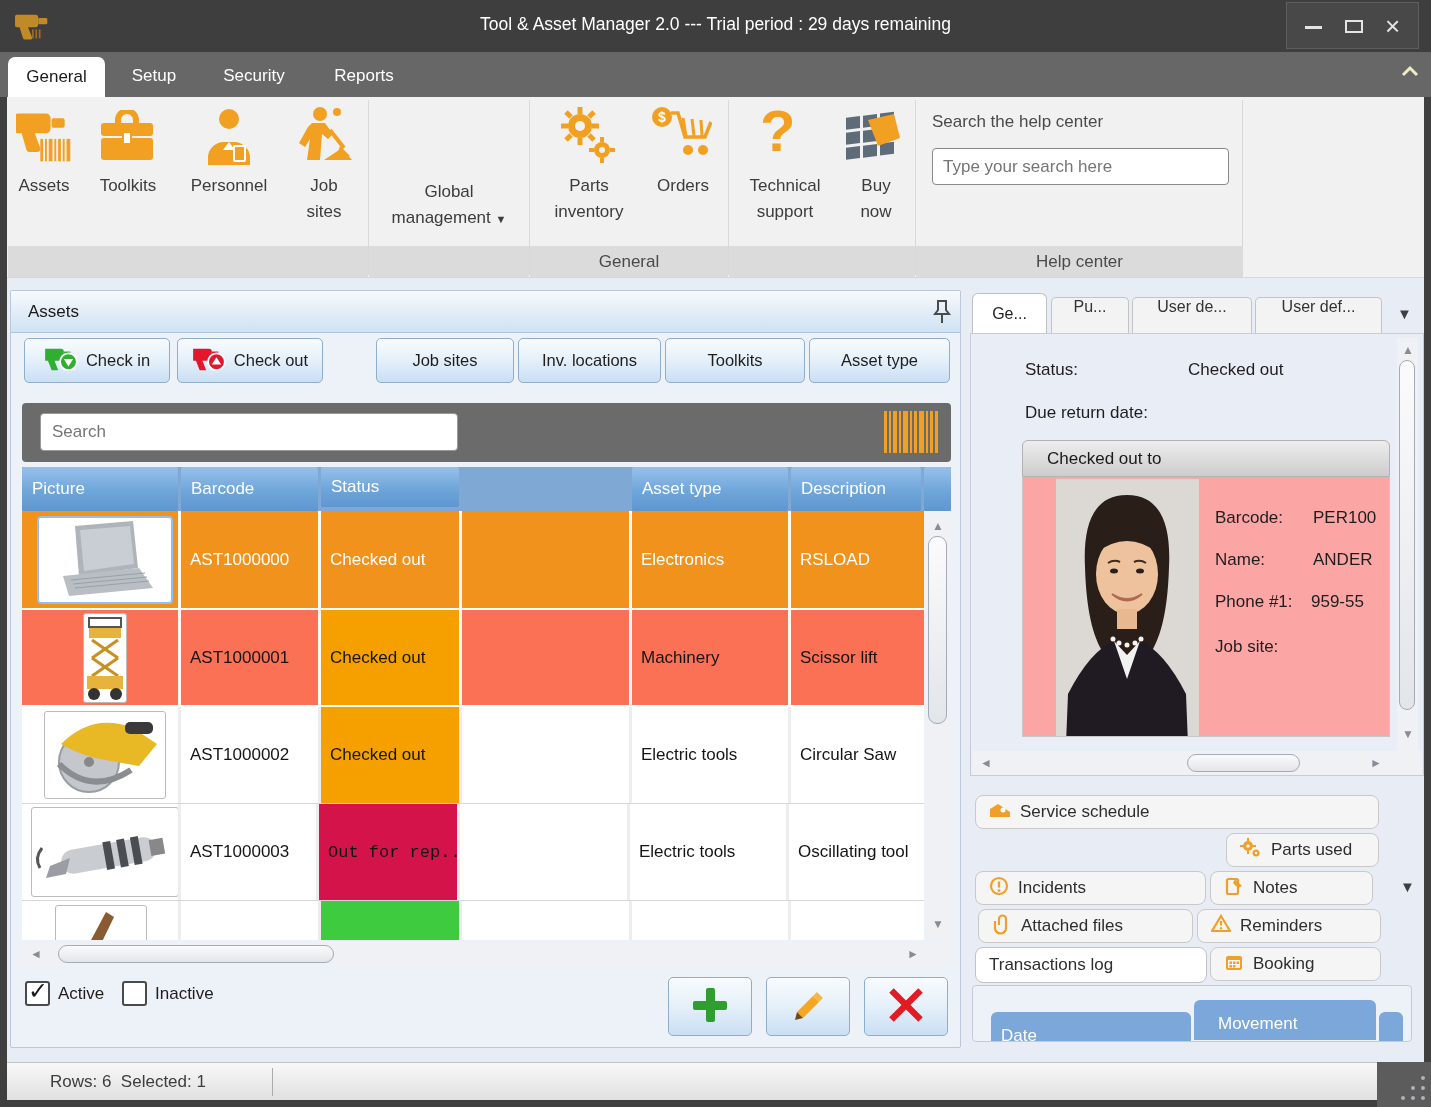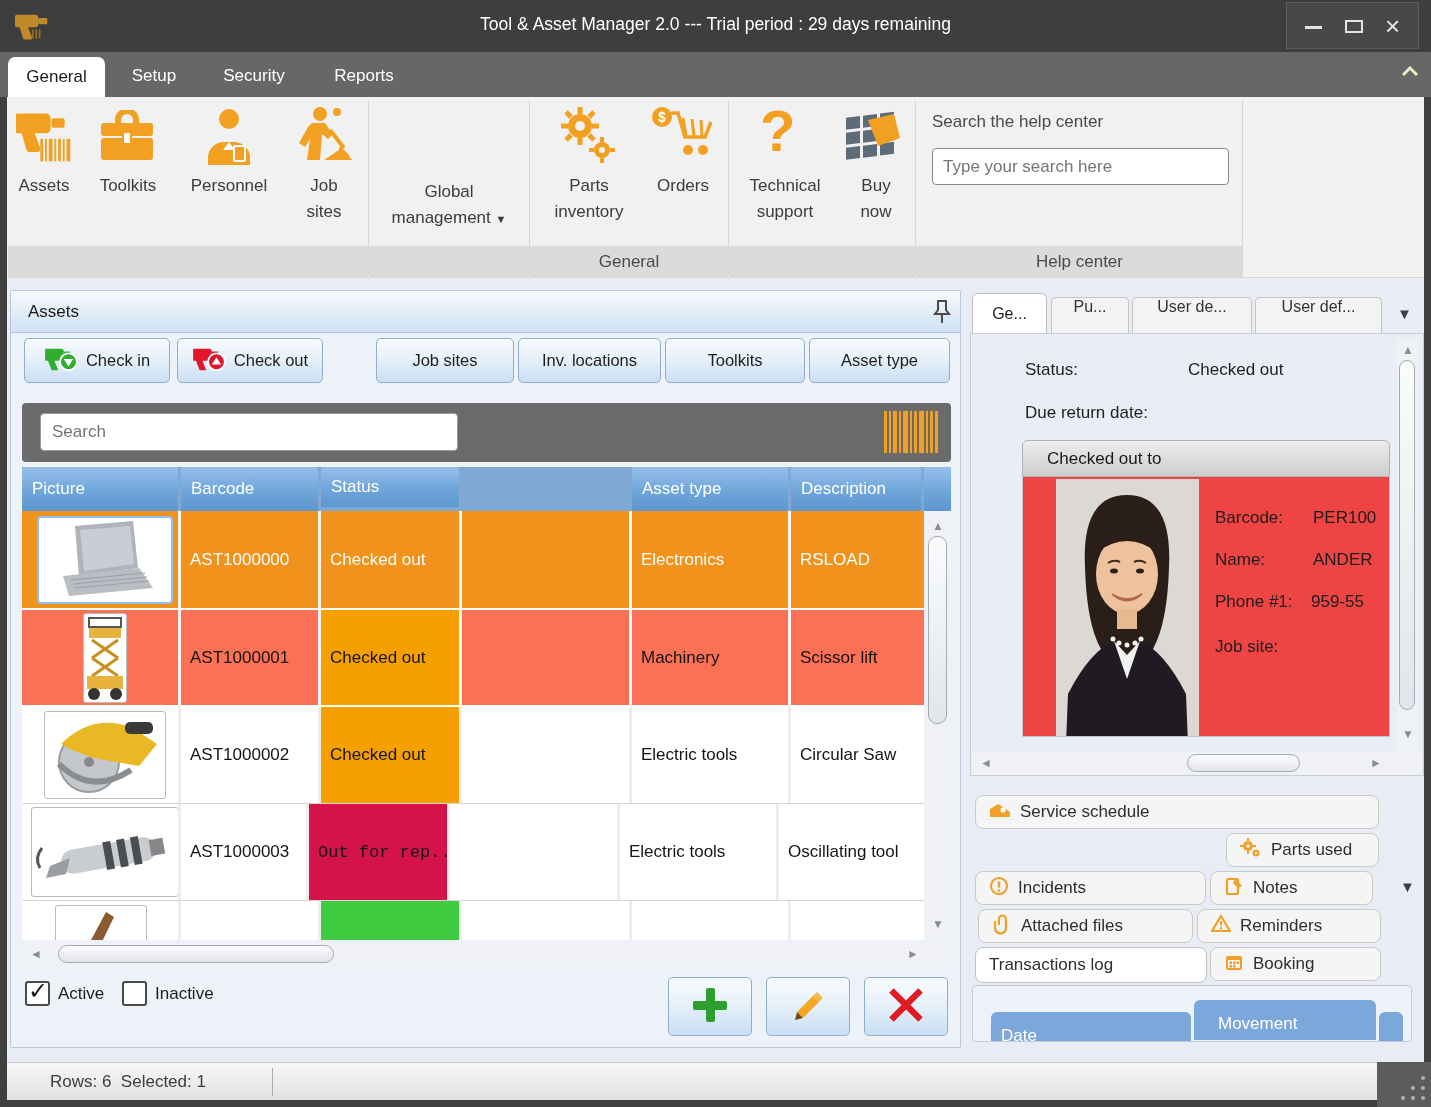--- a/index.html
+++ b/index.html
@@ -367,21 +367,21 @@
                 <rect x="72" y="34" width="8" height="28" fill="#4A4E52"></rect>
                 <rect x="86" y="34" width="8" height="28" fill="#4A4E52"></rect>
                 <rect x="100" y="34" width="8" height="28" fill="#4A4E52"></rect>
                 <rect x="118" y="40" width="14" height="16" fill="#888"></rect>
               </g>
               <polygon points="18,58 38,50 34,66 14,70" fill="#9A9EA2"></polygon>
               <path d="M10,40 Q2,50 8,60" stroke="#555" stroke-width="3" fill="none"></path>
             </svg>
         </span>
       </div>
-      <div class="tcell sepw" style="width:128px;">AST1000003</div>
+      <div class="tcell sepw" style="width:138px;">AST1000003</div>
       <div class="tcell sepw" style="width: 141px; background-color: rgb(213, 19, 75); font-family: Liberation Mono, monospace;">Out for rep...</div>
       <div class="tcell sepw" style="width:170px;"></div>
       <div class="tcell sepw" style="width:159px;">Electric tools</div>
       <div class="tcell" style="flex:1;">Oscillating tool</div>
     </div>
 
     <div class="trow" style="height: 97px; color: rgb(20, 20, 20); background-color: rgb(255, 255, 255);">
       <div class="tcell sepw" style="width:159px;align-items:flex-start;padding-top:4px;">
         <span style="display:block;width:92px;height:80px;background:#fff;border:1px solid #BBB;border-radius:3px;margin-left:24px;">
           <svg width="90" height="78" viewBox="0 0 90 78">
@@ -452,21 +452,21 @@
 
   <div class="abs" style="left:970px;top:333px;width:454px;height:443px;background:#E9EDF5;border:1px solid #C7CCD8;"></div>
 
   <span class="abs" style="left:1025px;top:360px;font-size:17px;color:#1E1E1E;">Status:</span>
   <span class="abs" style="left:1188px;top:360px;font-size:17px;color:#1E1E1E;">Checked out</span>
   <span class="abs" style="left:1025px;top:403px;font-size:17px;color:#1E1E1E;">Due return date:</span>
 
   <div class="abs lft" style="left:1022px;top:440px;width:368px;height:37px;background:linear-gradient(#EDEDED,#CDCDCD);border:1px solid #B2B2B2;border-radius:6px 6px 0 0;padding-left:24px;font-size:17px;color:#1A1A1A;">
     <span>Checked out to</span>
   </div>
-  <div class="abs" style="left:1022px;top:477px;width:368px;height:260px;background:#ef4444;border:1px solid #C6C6C6;border-top:none;overflow:hidden;padding-left:10px;">
+  <div class="abs" style="left:1022px;top:477px;width:368px;height:260px;background:#fca5a5;border:1px solid #C6C6C6;border-top:none;overflow:hidden;padding-left:10px;">
     <span style="position:absolute;left:33px;top:2px;">
       <svg width="143" height="265" viewBox="0 0 143 265">
           <rect width="143" height="265" fill="#DCD8D4"></rect>
           <path d="M71,16 C36,16 27,48 29,88 C30,124 35,152 45,170 L45,205 H97 L97,170 C107,152 112,124 113,88 C115,48 106,16 71,16 Z" fill="#2A1E18"></path>
           <ellipse cx="71" cy="95" rx="31" ry="40" fill="#EFC29E"></ellipse>
           <path d="M40,74 Q71,50 102,74 Q98,46 71,42 Q44,46 40,74 Z" fill="#2A1E18"></path>
           <ellipse cx="58" cy="92" rx="4" ry="2.5" fill="#2A201A"></ellipse>
           <ellipse cx="84" cy="92" rx="4" ry="2.5" fill="#2A201A"></ellipse>
           <path d="M52,84 q6,-4 12,-1" stroke="#3A2A20" stroke-width="2" fill="none"></path>
           <path d="M78,83 q6,-3 12,1" stroke="#3A2A20" stroke-width="2" fill="none"></path>

